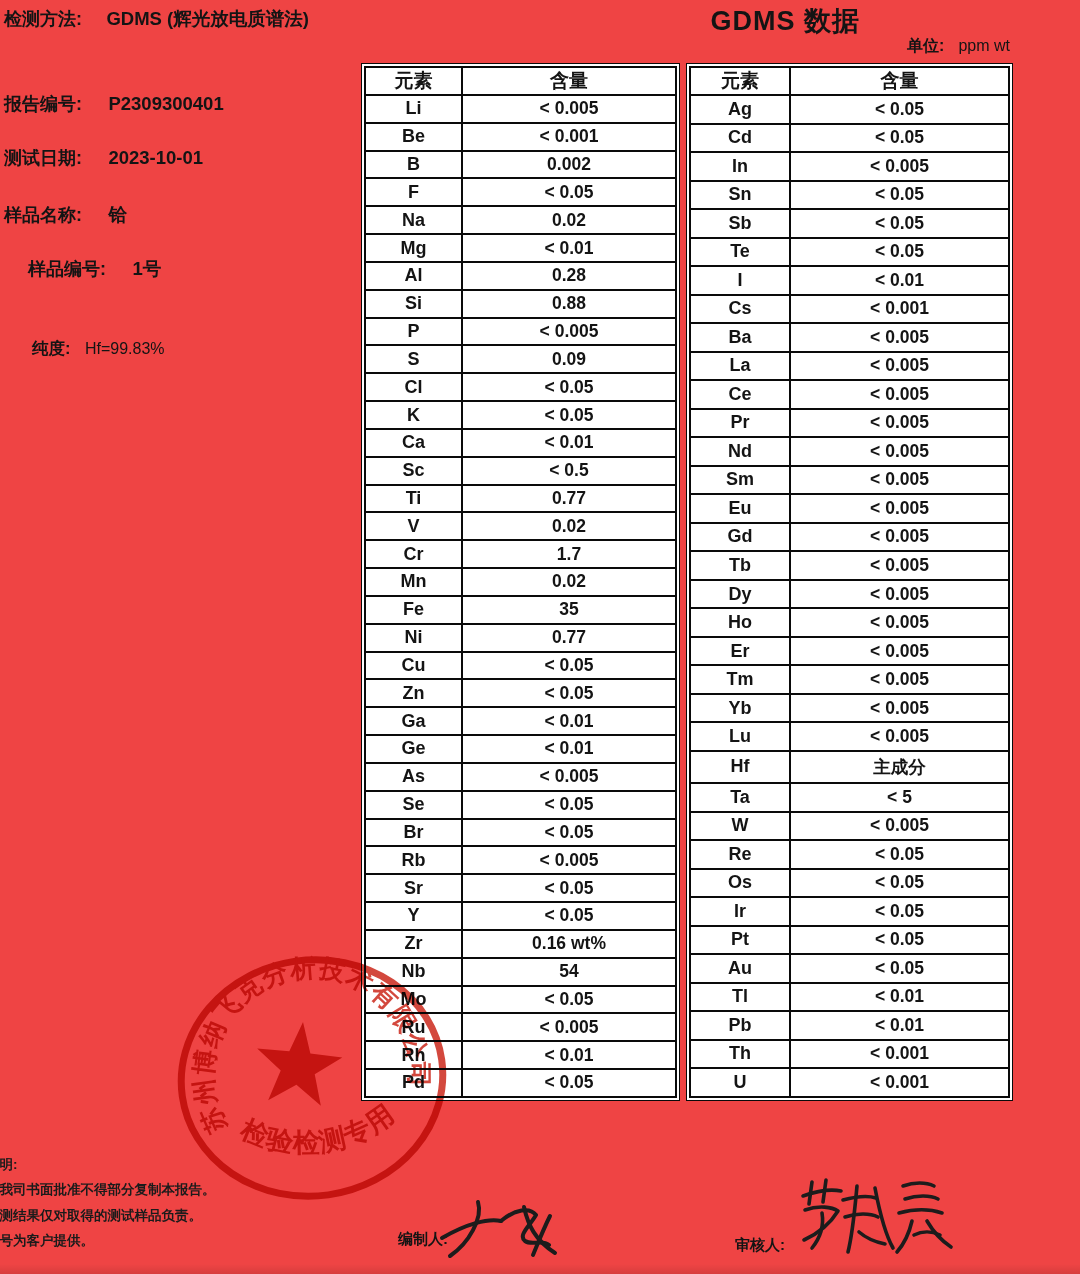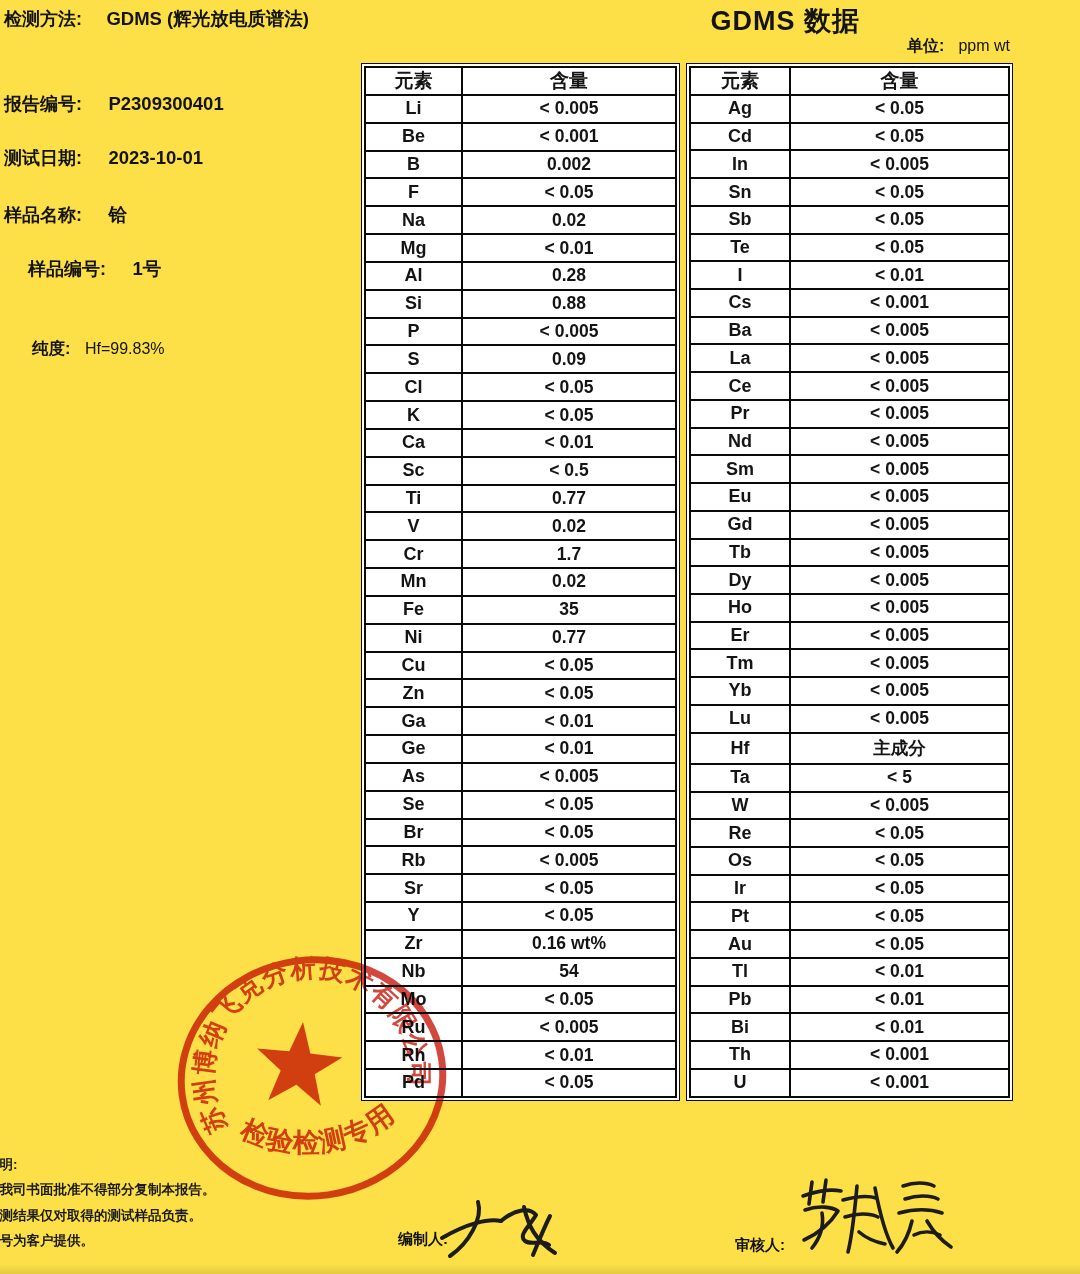--- a/index.html
+++ b/index.html
@@ -1,17 +1,17 @@
 <!DOCTYPE html>
 <html><head>
 <meta charset="utf-8">
 <style>
   html,body{margin:0;padding:0;background:#e8e8e8;}
   .page{
-    position:relative;width:1080px;height:1274px;background:#fde047;
+    position:relative;width:1080px;height:1274px;background:#ef4444;
     font-family:"Liberation Sans","DejaVu Sans",sans-serif;color:#141414;
     overflow:hidden;
   }
   .abs{position:absolute;}
   
   .lbl{font-weight:700;font-size:18px;}
   .val{font-weight:600;font-size:18.5px;}
   .doc-title{font-size:27px;font-weight:700;text-align:center;letter-spacing:1px;}
   .unit-line{font-size:16px;text-align:right;}
   .unit-line .u-lbl{font-weight:700;margin-right:14px;}
@@ -370,24 +370,20 @@
           <tr>
             <td class="el">Au</td>
             <td class="val">&lt; 0.05</td>
           </tr>
           <tr>
             <td class="el">Tl</td>
             <td class="val">&lt; 0.01</td>
           </tr>
           <tr>
             <td class="el">Pb</td>
-            <td class="val">&lt; 0.01</td>
-          </tr>
-          <tr>
-            <td class="el">Bi</td>
             <td class="val">&lt; 0.01</td>
           </tr>
           <tr>
             <td class="el">Th</td>
             <td class="val">&lt; 0.001</td>
           </tr>
           <tr>
             <td class="el">U</td>
             <td class="val">&lt; 0.001</td>
           </tr>

